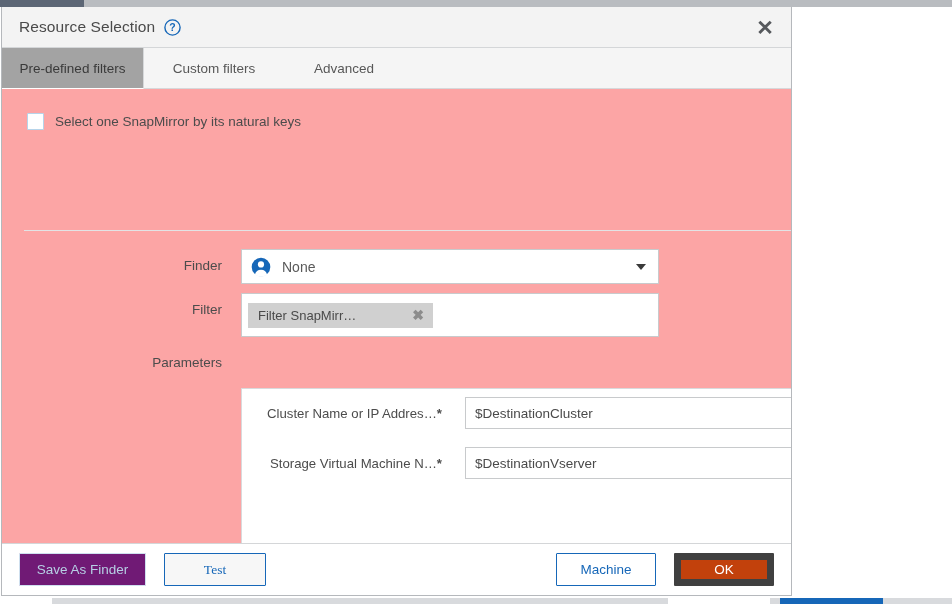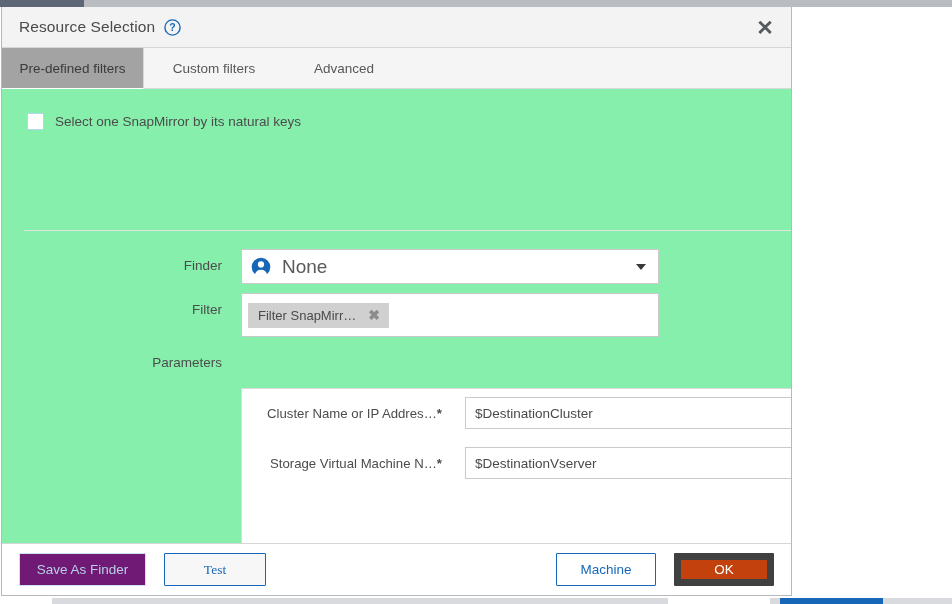--- a/index.html
+++ b/index.html
@@ -149,21 +149,21 @@
     background: #a3a3a3;
     color: #3a3a3a;
     border-bottom: 1px solid #ffffff;
     margin-bottom: -1px;
     border-right: 1px solid #d6d8da;
   }
 
   
   .body {
     flex: 1 1 auto;
-    background: #86efac;
+    background: #fca5a5;
     position: relative;
     overflow: hidden;
   }
 
   .checkbox-row {
     display: flex;
     align-items: center;
     padding: 24px 0 0 25px;
   }
   .checkbox {
@@ -229,21 +229,21 @@
     padding: 0 10px 0 9px;
     cursor: pointer;
     position: relative;
   }
   .avatar-icon {
     width: 20px; height: 20px;
     flex: 0 0 auto;
   }
   .select-value {
     margin-left: 11px;
-    font-size: 19px;
+    font-size: 14px;
     color: #5a5a5a;
     flex: 1 1 auto;
   }
   .caret {
     width: 0; height: 0;
     border-left: 5.5px solid transparent;
     border-right: 5.5px solid transparent;
     border-top: 6px solid #3a3a3a;
     margin-right: 2px;
   }
@@ -258,20 +258,21 @@
     align-items: center;
     padding: 0 6px;
   }
   .chip {
     background: #d0d0d0;
     height: 25px;
     display: flex;
     align-items: center;
     padding: 0 9px 0 10px;
     box-sizing: border-box;
+    gap: 44px;
   }
   .chip-text {
     font-size: 13px;
     color: #4a4a4a;
     white-space: nowrap;
   }
   .chip-x {
     margin-left: 12px;
     font-size: 14px;
     color: #8c8c8c;

